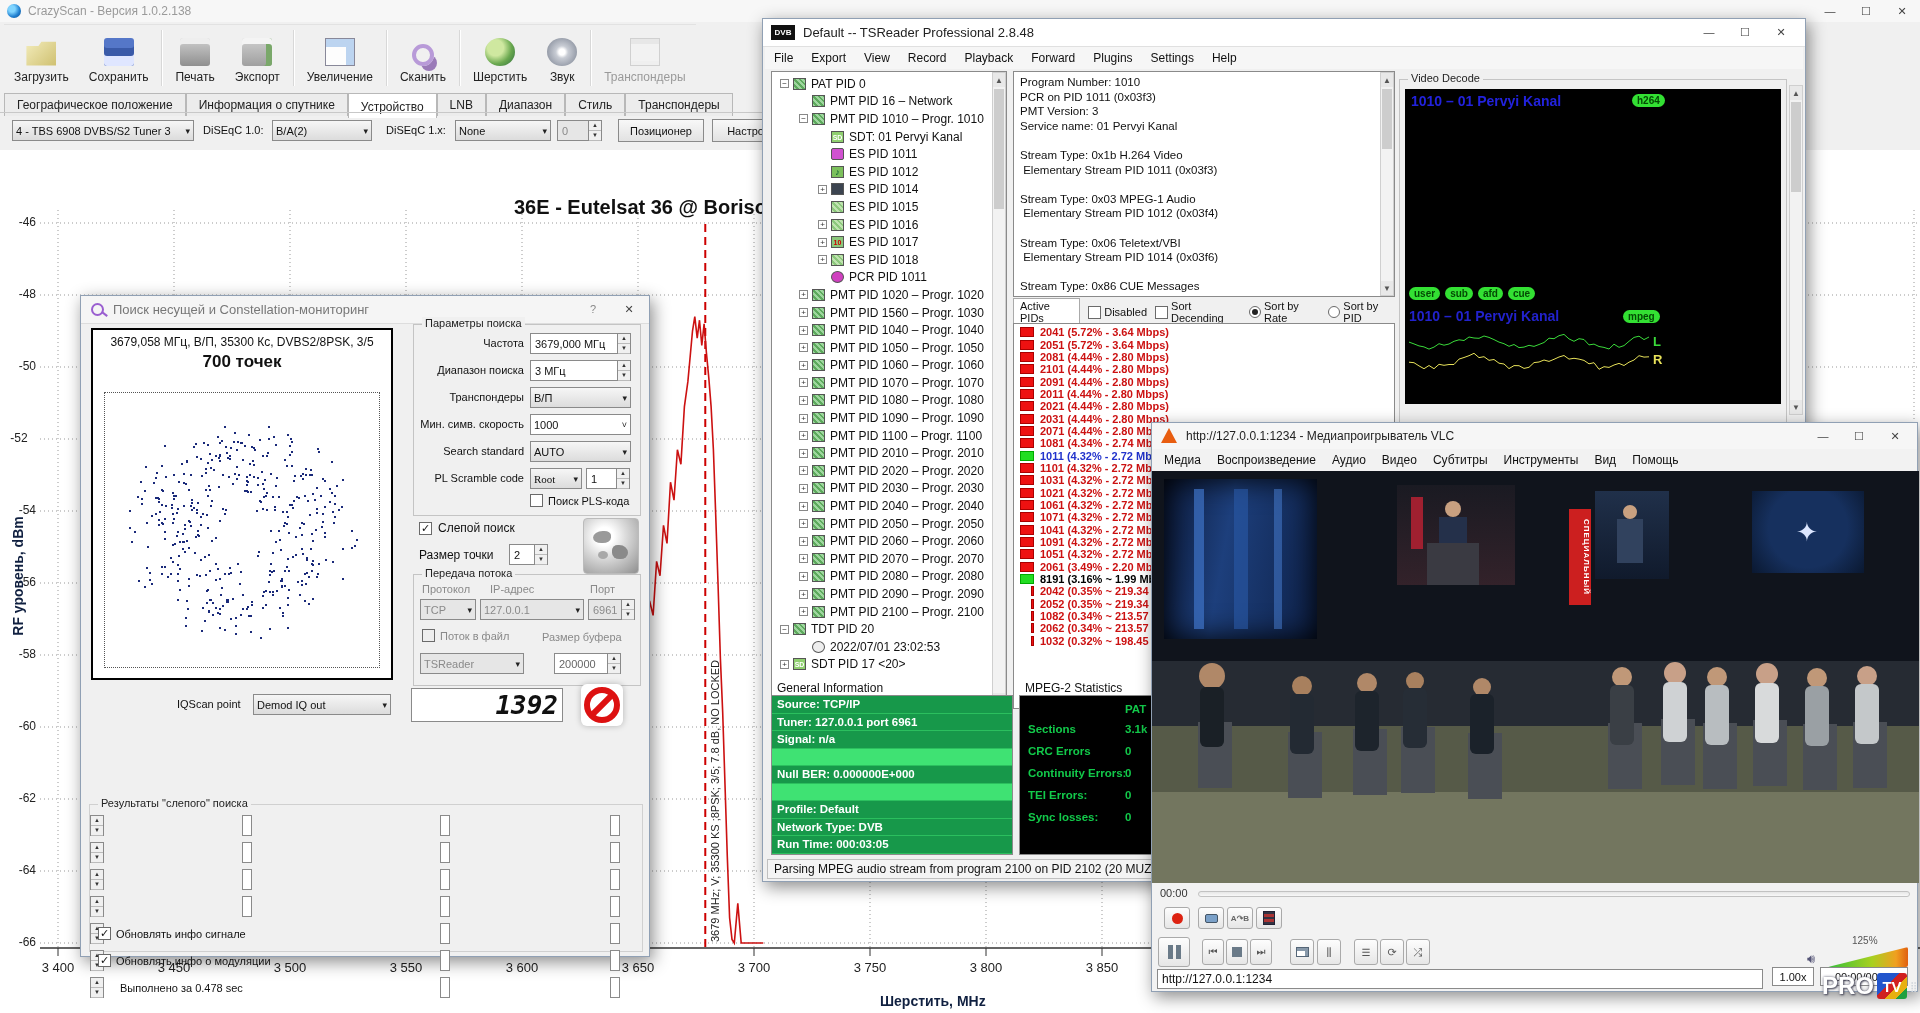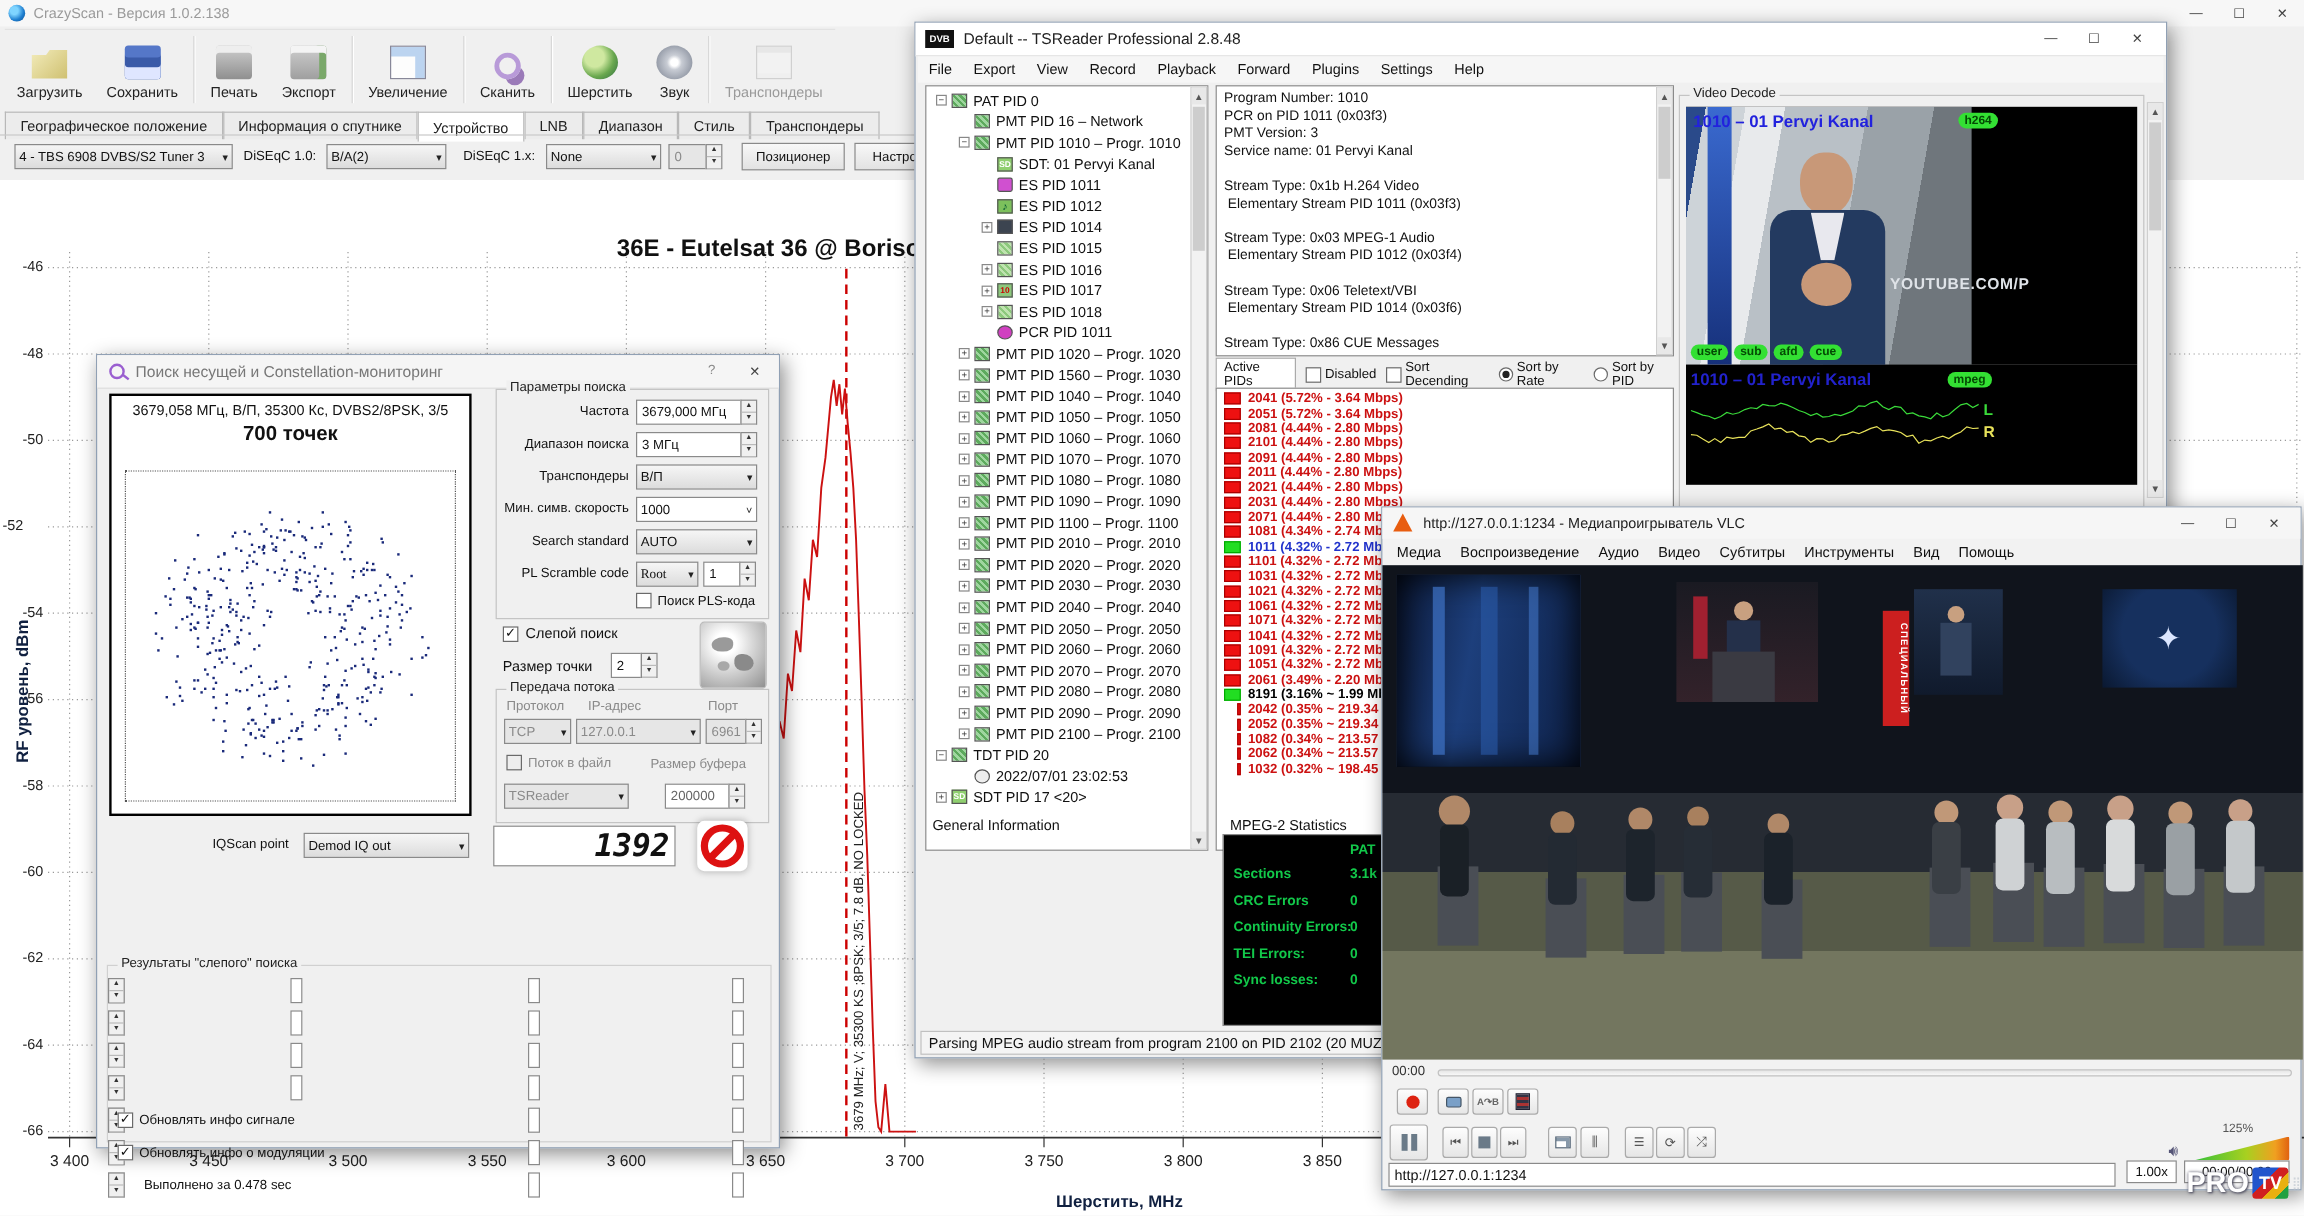--- a/index.html
+++ b/index.html
@@ -211,21 +211,21 @@
         <div class="abs" style="left: 614px; top: 810px; width: 48px; text-align: center; font-size: 13px; color: rgb(34, 34, 34);">3 650</div>
         <div class="abs" style="left: 730px; top: 810px; width: 48px; text-align: center; font-size: 13px; color: rgb(34, 34, 34);">3 700</div>
         <div class="abs" style="left: 846px; top: 810px; width: 48px; text-align: center; font-size: 13px; color: rgb(34, 34, 34);">3 750</div>
         <div class="abs" style="left: 962px; top: 810px; width: 48px; text-align: center; font-size: 13px; color: rgb(34, 34, 34);">3 800</div>
         <div class="abs" style="left: 1078px; top: 810px; width: 48px; text-align: center; font-size: 13px; color: rgb(34, 34, 34);">3 850</div>
       </div>
     <div class="abs" id="y-labels">
         <div class="abs" style="left: 2px; top: 65px; width: 34px; text-align: right; font-size: 12px; color: rgb(34, 34, 34);">-46</div>
         <div class="abs" style="left: 2px; top: 137px; width: 34px; text-align: right; font-size: 12px; color: rgb(34, 34, 34);">-48</div>
         <div class="abs" style="left: 2px; top: 209px; width: 34px; text-align: right; font-size: 12px; color: rgb(34, 34, 34);">-50</div>
-        <div class="abs" style="left: 2px; top: 281px; width: 34px; text-align: left; font-size: 12px; color: rgb(34, 34, 34);">-52</div>
+        <div class="abs" style="left: 2px; top: 281px; width: 34px; text-align: center; font-size: 12px; color: rgb(34, 34, 34);">-52</div>
         <div class="abs" style="left: 2px; top: 353px; width: 34px; text-align: right; font-size: 12px; color: rgb(34, 34, 34);">-54</div>
         <div class="abs" style="left: 2px; top: 425px; width: 34px; text-align: right; font-size: 12px; color: rgb(34, 34, 34);">-56</div>
         <div class="abs" style="left: 2px; top: 497px; width: 34px; text-align: right; font-size: 12px; color: rgb(34, 34, 34);">-58</div>
         <div class="abs" style="left: 2px; top: 569px; width: 34px; text-align: right; font-size: 12px; color: rgb(34, 34, 34);">-60</div>
         <div class="abs" style="left: 2px; top: 641px; width: 34px; text-align: right; font-size: 12px; color: rgb(34, 34, 34);">-62</div>
         <div class="abs" style="left: 2px; top: 713px; width: 34px; text-align: right; font-size: 12px; color: rgb(34, 34, 34);">-64</div>
         <div class="abs" style="left: 2px; top: 785px; width: 34px; text-align: right; font-size: 12px; color: rgb(34, 34, 34);">-66</div>
       </div>
     <div class="abs" id="xlabel" style="left:880px;top:843px;font-size:14px;font-weight:bold;color:#102040;">Шерстить, MHz</div>
     <div class="abs" id="ylabel" style="left:-52px;top:418px;font-size:14px;font-weight:bold;color:#102040;transform:rotate(-90deg);width:140px;text-align:center;">RF уровень, dBm</div>
@@ -1279,20 +1279,31 @@
         <span style="width: 3px; height: 10px; background: rgb(238, 17, 17); border: 1px solid rgb(170, 0, 0); flex: 0 0 auto; margin-left: 11px;"></span>
         <span style="font-size: 11px; font-weight: bold; color: rgb(204, 17, 17); white-space: nowrap;">2062 (0.34% ~ 213.57 Kbps)</span>
       </div>
       <div class="flex" style="height: 12.35px; gap: 6px;">
         <span style="width: 3px; height: 10px; background: rgb(238, 17, 17); border: 1px solid rgb(170, 0, 0); flex: 0 0 auto; margin-left: 11px;"></span>
         <span style="font-size: 11px; font-weight: bold; color: rgb(204, 17, 17); white-space: nowrap;">1032 (0.32% ~ 198.45 Kbps)</span>
       </div>
     </div>
 
   <div class="lbl" style="left:14px;top:662px;font-size:12px;">General Information</div>
+  <div class="abs" id="ts-general" style="left:8px;top:676px;width:242px;height:160px;border:1px solid #8a8a8a;background:#2ecb66;overflow:hidden;">
+      <div style="height: 17.5px; line-height: 17.5px; padding-left: 5px; font-size: 11.5px; font-weight: bold; color: rgb(255, 255, 255); background: rgb(23, 152, 74); border-bottom: 1px solid rgb(43, 191, 94); white-space: nowrap;">Source: TCP/IP</div>
+      <div style="height: 17.5px; line-height: 17.5px; padding-left: 5px; font-size: 11.5px; font-weight: bold; color: rgb(255, 255, 255); background: rgb(23, 152, 74); border-bottom: 1px solid rgb(43, 191, 94); white-space: nowrap;">Tuner: 127.0.0.1 port 6961</div>
+      <div style="height: 17.5px; line-height: 17.5px; padding-left: 5px; font-size: 11.5px; font-weight: bold; color: rgb(255, 255, 255); background: rgb(23, 152, 74); border-bottom: 1px solid rgb(43, 191, 94); white-space: nowrap;">Signal: n/a</div>
+      <div style="height: 17.5px; line-height: 17.5px; padding-left: 5px; font-size: 11.5px; font-weight: bold; color: rgb(255, 255, 255); background: rgb(63, 226, 115); border-bottom: 1px solid rgb(43, 191, 94); white-space: nowrap;"> </div>
+      <div style="height: 17.5px; line-height: 17.5px; padding-left: 5px; font-size: 11.5px; font-weight: bold; color: rgb(255, 255, 255); background: rgb(23, 152, 74); border-bottom: 1px solid rgb(43, 191, 94); white-space: nowrap;">Null BER: 0.000000E+000</div>
+      <div style="height: 17.5px; line-height: 17.5px; padding-left: 5px; font-size: 11.5px; font-weight: bold; color: rgb(255, 255, 255); background: rgb(63, 226, 115); border-bottom: 1px solid rgb(43, 191, 94); white-space: nowrap;"> </div>
+      <div style="height: 17.5px; line-height: 17.5px; padding-left: 5px; font-size: 11.5px; font-weight: bold; color: rgb(255, 255, 255); background: rgb(23, 152, 74); border-bottom: 1px solid rgb(43, 191, 94); white-space: nowrap;">Profile: Default</div>
+      <div style="height: 17.5px; line-height: 17.5px; padding-left: 5px; font-size: 11.5px; font-weight: bold; color: rgb(255, 255, 255); background: rgb(23, 152, 74); border-bottom: 1px solid rgb(43, 191, 94); white-space: nowrap;">Network Type: DVB</div>
+      <div style="height: 17.5px; line-height: 17.5px; padding-left: 5px; font-size: 11.5px; font-weight: bold; color: rgb(255, 255, 255); background: rgb(23, 152, 74); border-bottom: 1px solid rgb(43, 191, 94); white-space: nowrap;">Run Time: 000:03:05</div>
+    </div>
 
   <div class="lbl" style="left:262px;top:662px;font-size:12px;">MPEG-2 Statistics</div>
   <div class="abs" id="ts-stats" style="left:256px;top:676px;width:380px;height:160px;background:#000;border:1px solid #8a8a8a;overflow:hidden;font-size:11.5px;font-weight:bold;color:#12c94a;">
       <div style="height: 22px; line-height: 22px;">
         <div style="position: absolute; left: 105px; top: 2px;">PAT</div>
       </div>
       <div style="position: relative; height: 22px; line-height: 22px;">
         <div style="position: absolute; left: 8px;">Sections</div>
         <div style="position: absolute; left: 105px;">3.1k</div>
       </div>
@@ -1315,28 +1326,20 @@
     </div>
 
   <div class="abs flex" style="left:4px;top:840px;width:1036px;height:20px;border:1px solid #c0c0c0;background:#f4f4f4;padding:0 6px;font-size:12px;">
     <span>Parsing MPEG audio stream from program 2100 on PID 2102 (20 MUZ TV)</span>
   </div>
 
   <div class="gb" style="left:636px;top:60px;width:388px;height:344px;">
     <span class="gbl" style="background:#f0f0f0;">Video Decode</span>
   </div>
   <div class="abs" style="left:642px;top:70px;width:376px;height:215px;background:#000;overflow:hidden;">
-    <div class="abs" style="left:0;top:0;width:238px;height:215px;background:linear-gradient(100deg,#2a4a8a 0 6%,#cdd3d8 6% 18%,#e8eaec 18% 30%,#b9c0c6 30% 55%,#9aa2a8 55% 75%,#6f767c 75% 100%);">
-      <span class="abs" style="left:18px;top:0;width:20px;height:215px;background:linear-gradient(#3a6ad0,#16307a);"></span>
-      <span class="abs" style="left:95px;top:38px;width:44px;height:52px;border-radius:45% 45% 48% 48%;background:#c89878;"></span>
-      <span class="abs" style="left:70px;top:86px;width:96px;height:130px;background:#233a60;border-radius:18px 18px 0 0;"></span>
-      <span class="abs" style="left:104px;top:88px;width:28px;height:40px;background:#e8e8ee;clip-path:polygon(0 0,100% 0,70% 100%,30% 100%);"></span>
-      <span class="abs" style="left:96px;top:130px;width:42px;height:36px;border-radius:50%;background:#c89878;"></span>
-      <span class="abs" style="left:170px;top:140px;font-size:13px;font-weight:bold;color:#dfe3e8;letter-spacing:.5px;">YOUTUBE.COM/P</span>
-    </div>
     <span class="abs" style="left:6px;top:4px;color:#2222dd;font-weight:bold;font-size:14px;">1010 – 01 Pervyi Kanal</span>
     <span class="badge abs" style="left:227px;top:5px;">h264</span>
     <span class="abs flex" id="vd-badges" style="left:4px;top:198px;gap:5px;">
         <span class="badge">user</span>
         <span class="badge">sub</span>
         <span class="badge">afd</span>
         <span class="badge">cue</span>
       </span>
   </div>
   <div class="abs" style="left:642px;top:285px;width:376px;height:100px;background:#000;overflow:hidden;">

